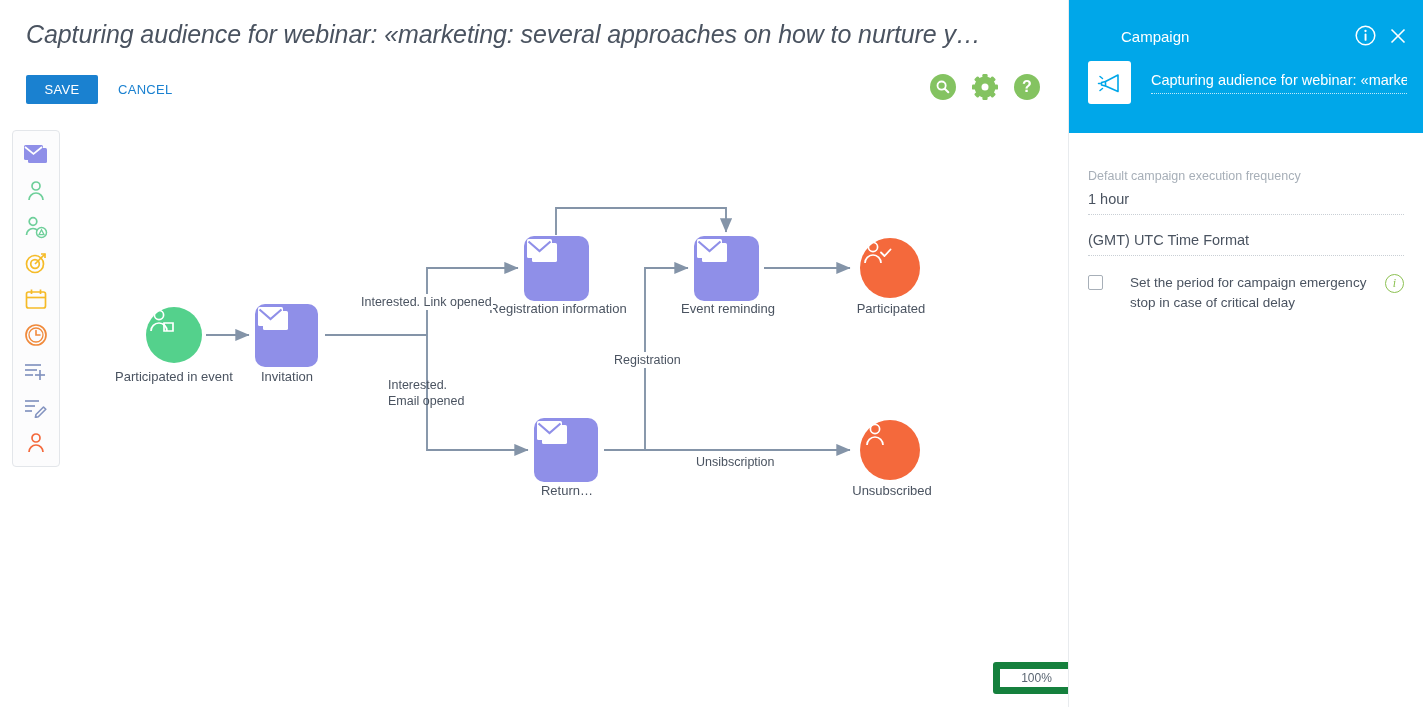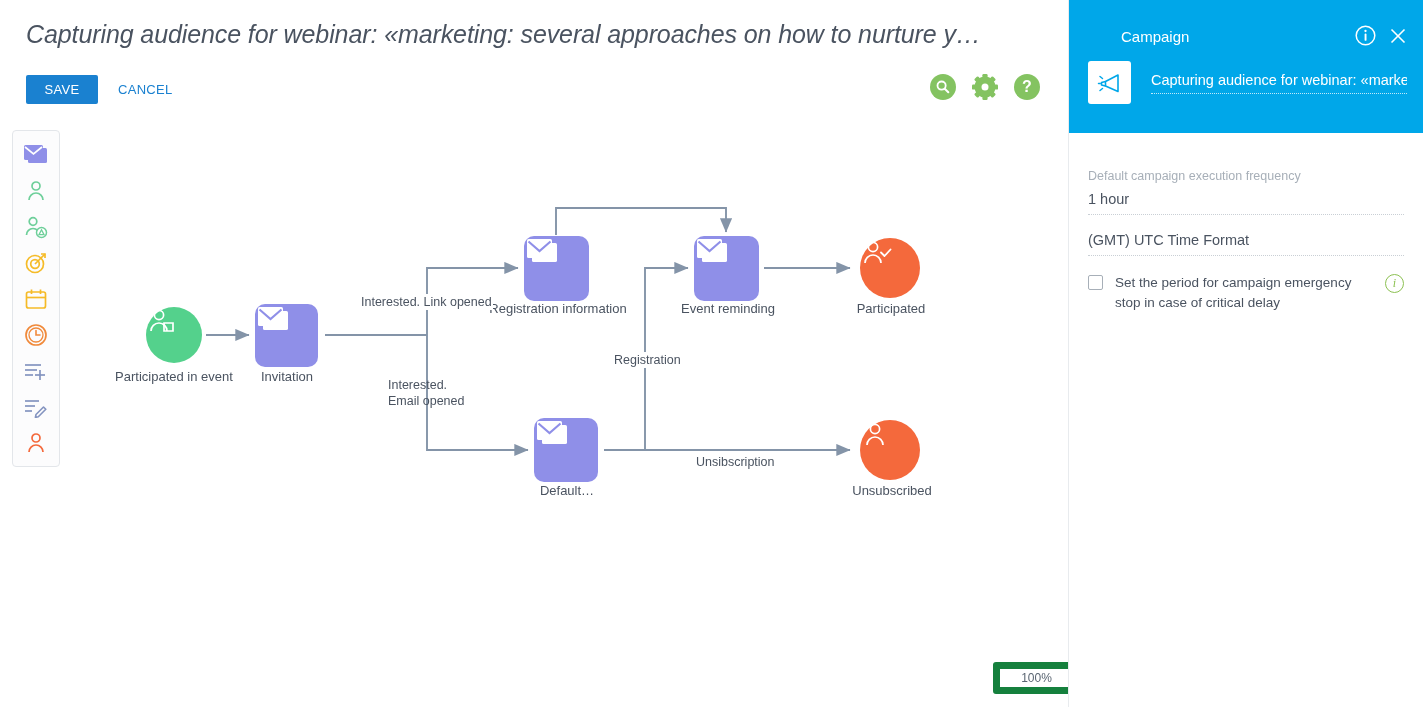--- a/index.html
+++ b/index.html
@@ -172,20 +172,21 @@
   .field-value {
     font-size: 14.5px;
     color: #4a5360;
     padding-bottom: 7px;
     border-bottom: 1px dotted #c9cfd5;
     cursor: text;
   }
   .checkbox-row {
     display: flex; align-items: flex-start;
     margin-top: 6px;
+    gap: 15px;
   }
   .checkbox {
     width: 15px; height: 15px;
     border: 1px solid #a7afb8;
     border-radius: 2px;
     background: #fff;
     flex: 0 0 auto;
     margin-top: 2px;
     cursor: pointer;
   }
@@ -430,21 +431,21 @@
 
       <div style="position:absolute;left:534px;top:298px;width:64px;height:64px;border-radius:10px;background:#8f8fe8;display:flex;align-items:center;justify-content:center;cursor:pointer;">
         <span>
           <svg width="36" height="30" viewBox="0 0 36 30">
             <rect x="8" y="7" width="25" height="19" rx="1.6" fill="#ffffff"></rect>
             <rect x="3" y="3" width="25" height="19" rx="1.6" fill="#ffffff"></rect>
             <path d="M4.5 5.5 L15.5 15 L26.5 5.5" fill="none" stroke="#8f8fe8" stroke-width="2.1"></path>
           </svg>
         </span>
       </div>
-      <div class="node-label" style="left:567px;top:363px;">Default…</div>
+      <div class="node-label" style="left:567px;top:363px;">Return…</div>
 
       <div style="position:absolute;left:860px;top:300px;width:60px;height:60px;border-radius:50%;background:#f4693c;display:flex;align-items:center;justify-content:center;cursor:pointer;">
         <span>
           <svg width="30" height="30" viewBox="0 0 30 30">
             <circle cx="15" cy="9" r="4.6" fill="none" stroke="#ffffff" stroke-width="1.7"></circle>
             <path d="M7 25 a8 8 0 0 1 16 0" fill="none" stroke="#ffffff" stroke-width="1.7"></path>
           </svg>
         </span>
       </div>
       <div class="node-label" style="left:892px;top:363px;">Unsubscribed</div>

